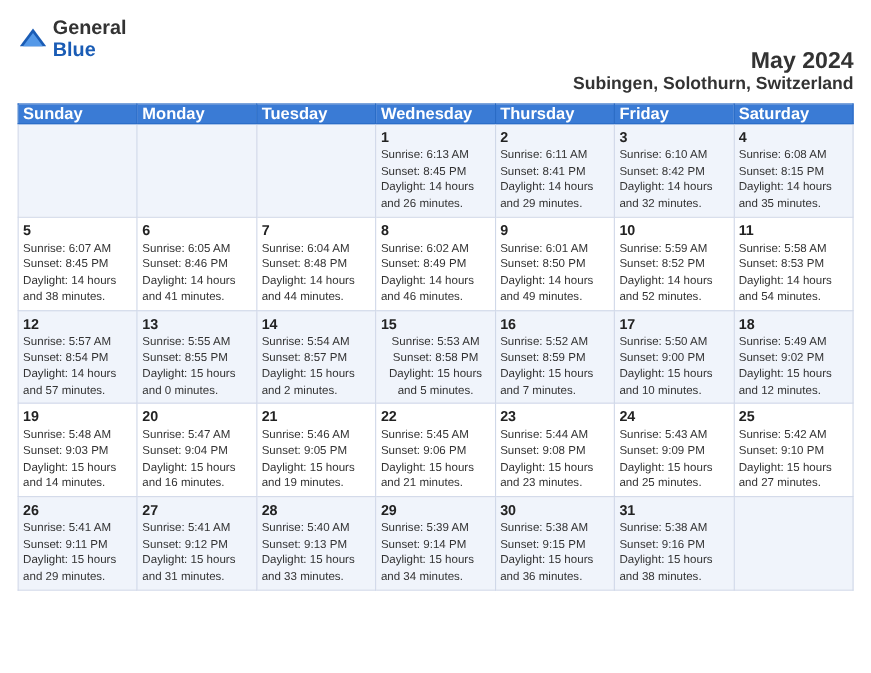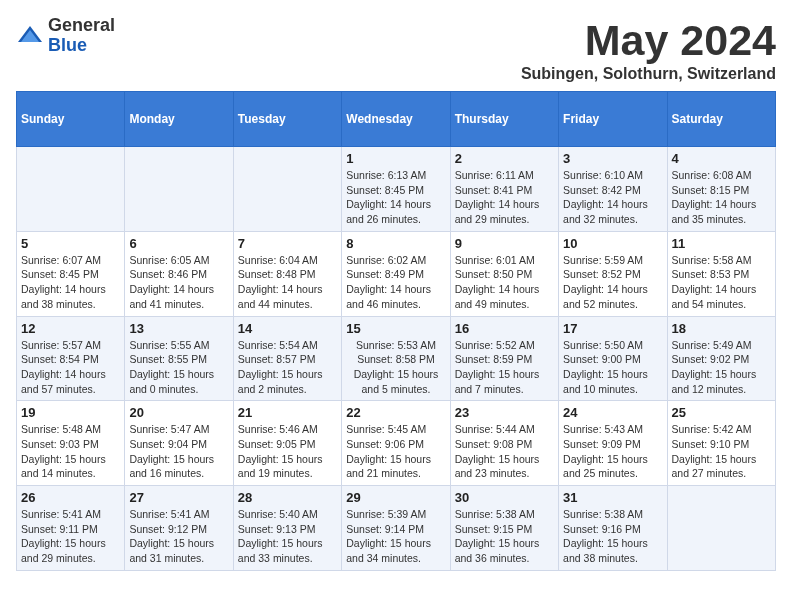--- a/index.html
+++ b/index.html
@@ -29,43 +29,44 @@
     .logo-general { color: #333; }
     .logo-blue { color: #1a5cb5; }
     .logo-icon {
       width: 28px;
       height: 28px;
     }
     .title-area {
       text-align: right;
     }
     .main-title {
-      font-size: 43px;
+      font-size: 21px;
       font-weight: bold;
       color: #333;
+      margin-top: 28px;
     }
     .subtitle {
       font-size: 16px;
       color: #333;
       font-weight: bold;
     }
     table {
       width: 100%;
       border-collapse: collapse;
       font-size: 11px;
     }
     thead tr {
       background-color: #3a7bd5;
       color: white;
     }
     thead th {
-      padding: 20px 4px;
+      padding: 0 4px;
       text-align: left;
       font-weight: bold;
-      font-size: 12px;
+      font-size: 15px;
       border: 1px solid #2a6bc5;
       margin-left: 48px;
     }
     tbody tr {
       vertical-align: top;
     }
     tbody tr:nth-child(odd) {
       background-color: #f0f4fb;
     }
     tbody tr:nth-child(even) {

